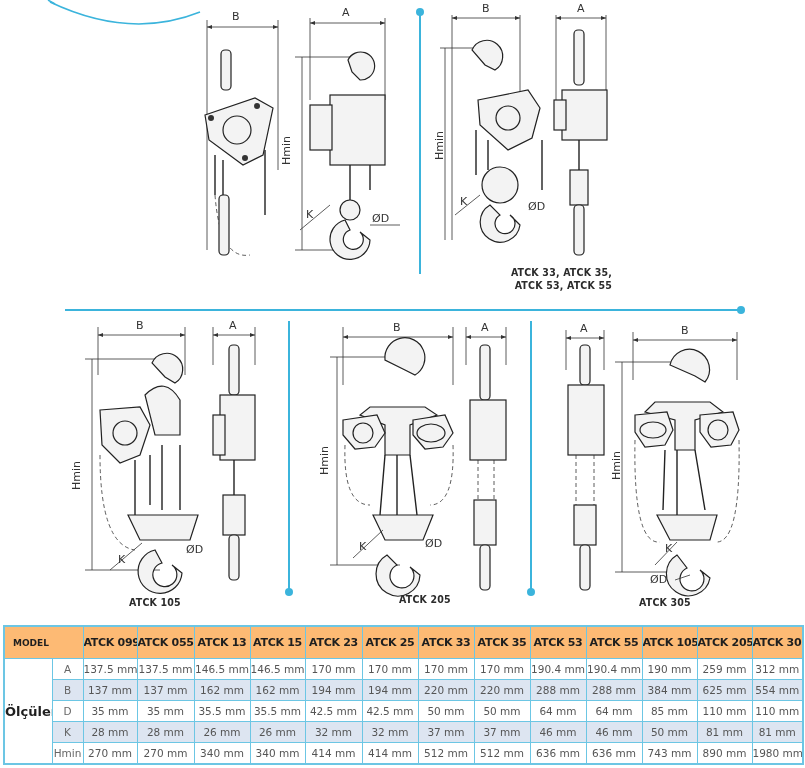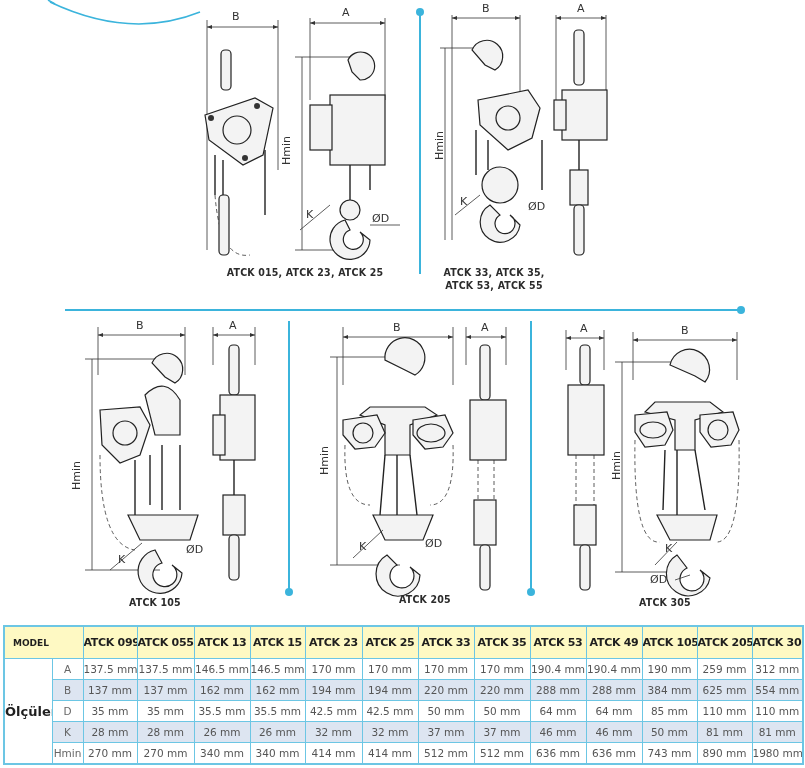--- a/index.html
+++ b/index.html
@@ -10,21 +10,21 @@
   .caption { position:absolute; text-align:center; font-family:"DejaVu Sans Condensed","DejaVu Sans", sans-serif; font-weight:bold; font-size:10.5px; color:#2b2b2b; line-height:13px; letter-spacing:0.2px; }
   .dim { font-family:"DejaVu Sans", sans-serif; font-size:11px; fill:#333; }
   svg.draw { position:absolute; overflow:visible; }
   svg.draw .ln { stroke:#333; stroke-width:0.8; fill:none; }
   svg.draw .th { stroke:#222; stroke-width:1.4; fill:none; }
   svg.draw .fl { fill:#f3f3f3; stroke:#222; stroke-width:1.2; }
   svg.draw .dk { fill:#333; }
 
   table.spec { position:absolute; left:3px; top:625px; width:799px; border-collapse:collapse; table-layout:fixed; }
   table.spec td, table.spec th { border:1px solid #6cc6e4; text-align:center; padding:0; font-size:10.5px; color:#555; white-space:nowrap; overflow:hidden; }
-  table.spec th { background:#fef9c3; height:31px; font-family:"DejaVu Sans", sans-serif; font-weight:bold; font-size:11px; color:#1f1f1f; letter-spacing:-0.3px; }
+  table.spec th { background:#fdba74; height:31px; font-family:"DejaVu Sans", sans-serif; font-weight:bold; font-size:11px; color:#1f1f1f; letter-spacing:-0.3px; }
   table.spec th.model { text-align:left; padding-left:8px; font-size:9px; letter-spacing:0; }
   table.spec td { height:20px; }
   table.spec tr.alt td.v, table.spec tr.alt td.k { background:#dde5f1; }
   table.spec td.grp { background:#fff; font-weight:bold; color:#1f1f1f; font-size:13px; }
   table.spec td.k { color:#666; font-size:10.5px; }
   table.spec { border:2px solid #6cc6e4; }
 </style>
 </head>
 <body>
 
@@ -78,21 +78,20 @@
   <rect class="fl" x="20" y="105" width="22" height="45"></rect>
   <path class="th" d="M60 165 L60 200 M80 165 L80 190"></path>
   <circle class="fl" cx="60" cy="210" r="10"></circle>
   <path class="fl" d="M55 220 A20 20 0 1 0 80 240 L70 232 A10 10 0 1 1 60 230 Z"></path>
   <line class="ln" x1="10" y1="230" x2="40" y2="205"></line>
   <text class="dim" x="16" y="218">K</text>
   <text class="dim" x="82" y="222">ØD</text>
   <line class="ln" x1="80" y1="225" x2="110" y2="225"></line>
 </svg>
 <div class="caption" style="left:190px;top:266px;width:230px;">
-  <div>ATCK 015, ATCK 23, ATCK 25</div>
 </div>
 </div>
 
 <div>
 <svg class="draw" style="left:440px;top:0" width="110" height="260">
   <line class="ln" x1="12" y1="15" x2="12" y2="240"></line>
   <line class="ln" x1="80" y1="15" x2="80" y2="110"></line>
   <line class="ln" x1="12" y1="18" x2="80" y2="18"></line>
   <polygon class="dk" points="12,18 17,16 17,20"></polygon>
       <polygon class="dk" points="80,18 75,16 75,20"></polygon>
@@ -117,21 +116,21 @@
   <polygon class="dk" points="6,18 11,16 11,20"></polygon>
       <polygon class="dk" points="56,18 51,16 51,20"></polygon>
   <text class="dim" x="27" y="12">A</text>
   <rect class="fl" x="24" y="30" width="10" height="55" rx="4"></rect>
   <rect class="fl" x="12" y="90" width="45" height="50"></rect>
   <rect class="fl" x="4" y="100" width="12" height="30"></rect>
   <path class="th" d="M29 140 L29 170"></path>
   <rect class="fl" x="20" y="170" width="18" height="35"></rect>
   <rect class="fl" x="24" y="205" width="10" height="50" rx="4"></rect>
 </svg>
-<div class="caption" style="left:424px;top:266px;width:140px;">
+<div class="caption" style="left:472px;top:266px;width:140px;text-align:right;">
   <div>ATCK 33, ATCK 35,</div>
   <div>ATCK 53, ATCK 55</div>
 </div>
 </div>
 
 <div>
 <svg class="draw" style="left:70px;top:315px" width="135" height="275">
   <line class="ln" x1="28" y1="12" x2="28" y2="60"></line>
   <line class="ln" x1="115" y1="12" x2="115" y2="60"></line>
   <line class="ln" x1="28" y1="20" x2="115" y2="20"></line>
@@ -285,21 +284,21 @@
       <th class="model" colspan="2">MODEL</th>
       <th>ATCK 099</th>
       <th>ATCK 055</th>
       <th>ATCK 13</th>
       <th>ATCK 15</th>
       <th>ATCK 23</th>
       <th>ATCK 25</th>
       <th>ATCK 33</th>
       <th>ATCK 35</th>
       <th>ATCK 53</th>
-      <th>ATCK 49</th>
+      <th>ATCK 55</th>
       <th>ATCK 105</th>
       <th>ATCK 205</th>
       <th>ATCK 305</th>
     </tr>
   </thead>
   <tbody>
     <tr>
       <td class="grp" rowspan="5">Ölçüler</td>
       <td class="k">A</td>
       <td class="v">137.5 mm</td>

